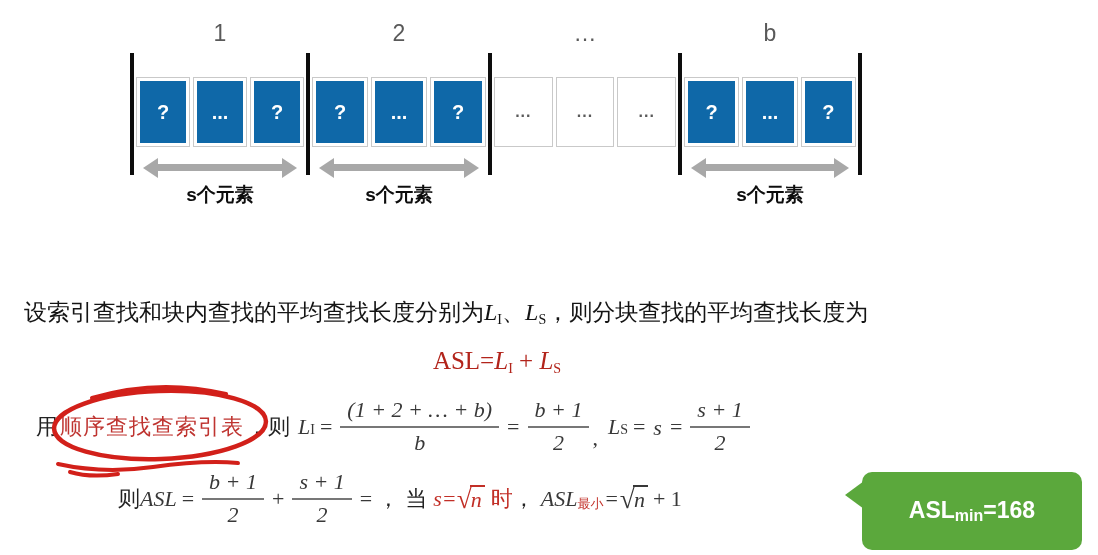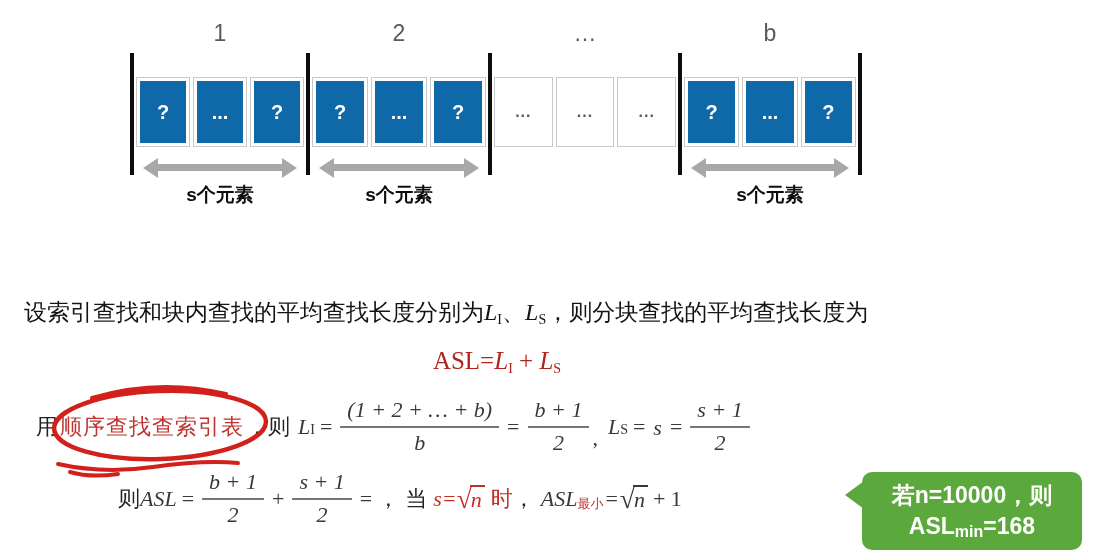--- a/index.html
+++ b/index.html
@@ -222,17 +222,16 @@
 
   <svg class="annot" width="280" height="106" viewBox="0 0 280 106">
     <ellipse cx="130" cy="49" rx="106" ry="34" fill="none" stroke="#d2201a" stroke-width="4.5" stroke-linecap="round" transform="rotate(-2 130 49)"></ellipse>
     <path d="M 62 22 Q 128 2 196 18" fill="none" stroke="#d2201a" stroke-width="4" stroke-linecap="round"></path>
     <path d="M 28 88 q 45 10 95 3 t 85 -4" fill="none" stroke="#d2201a" stroke-width="4" stroke-linecap="round"></path>
     <path d="M 40 96 q 20 6 48 2" fill="none" stroke="#d2201a" stroke-width="4" stroke-linecap="round"></path>
   </svg>
 
   <div class="callout-tri"></div>
   <div class="callout">
-    <span>若n=10000，则</span>
     <span><span>ASL</span><span class="co-sub">min</span><span>=168</span></span>
   </div>
 
 </div>
 
 </body></html>

